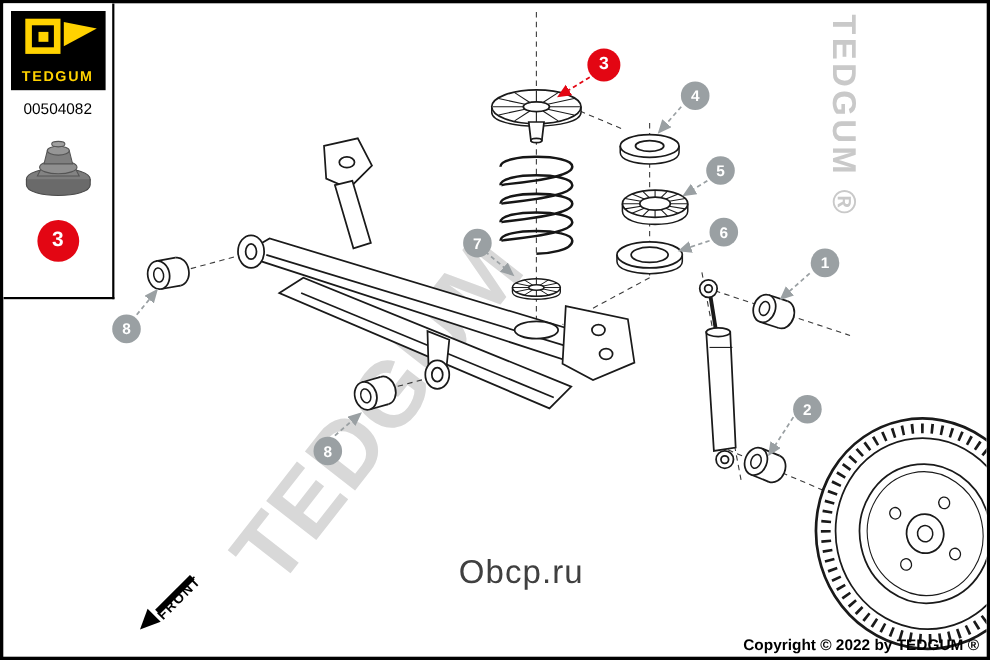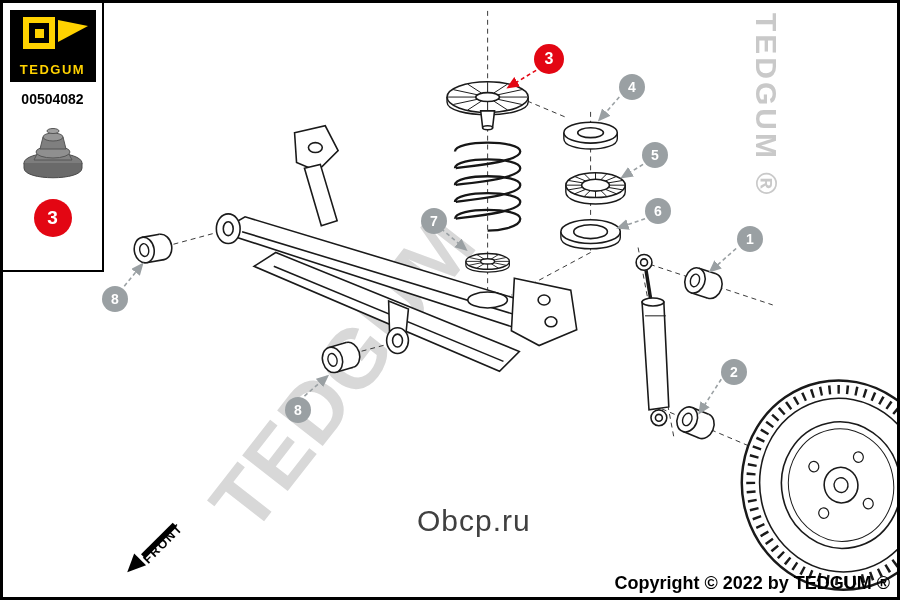--- a/index.html
+++ b/index.html
@@ -26,32 +26,32 @@
 
   
   .info-panel { position:absolute; left:0; top:0; width:101px; height:269px; background:#fff;
     border-right:2px solid #000; border-bottom:2px solid #000; z-index:5;
     display:flex; flex-direction:column; align-items:center; }
   .logo-box { margin-top:7px; width:86px; height:72px; background:#000; position:relative;
     display:flex; flex-direction:column; align-items:center; justify-content:flex-end; }
   .logo-box svg { position:absolute; top:4px; left:0; }
   .brand-label { color:#ffd200; font-weight:bold; font-size:13px; letter-spacing:1.5px;
     margin-bottom:5px; position:relative; z-index:1; }
-  .part-number { font-weight:bold; font-size:14px; margin-top:9px; color:#000; }
+  .part-number { font-weight:normal; font-size:14px; margin-top:9px; color:#000; }
   .part-photo { margin-top:3px; }
 
   
   .callout { position:absolute; width:26px; height:26px; border-radius:50%; background:#9aa0a3;
     color:#fff; font-weight:bold; font-size:14px; display:flex; align-items:center;
     justify-content:center; z-index:6; }
   .callout.highlight { width:30px; height:30px; background:#e30613; font-size:16px; }
   .panel-callout { position:static; width:38px; height:38px; background:#e30613;
     font-size:19px; margin-top:15px; }
 
-  .copyright { position:absolute; right:7px; bottom:3px; font-size:18px; font-weight:bold;
+  .copyright { position:absolute; right:7px; bottom:3px; font-size:14px; font-weight:bold;
     color:#000; z-index:6; }
 </style>
 </head>
 <body>
 
 <div class="page">
 
   <div class="wm-diagonal">TEDGUM</div>
   <div class="wm-vertical">TEDGUM ®</div>
 

